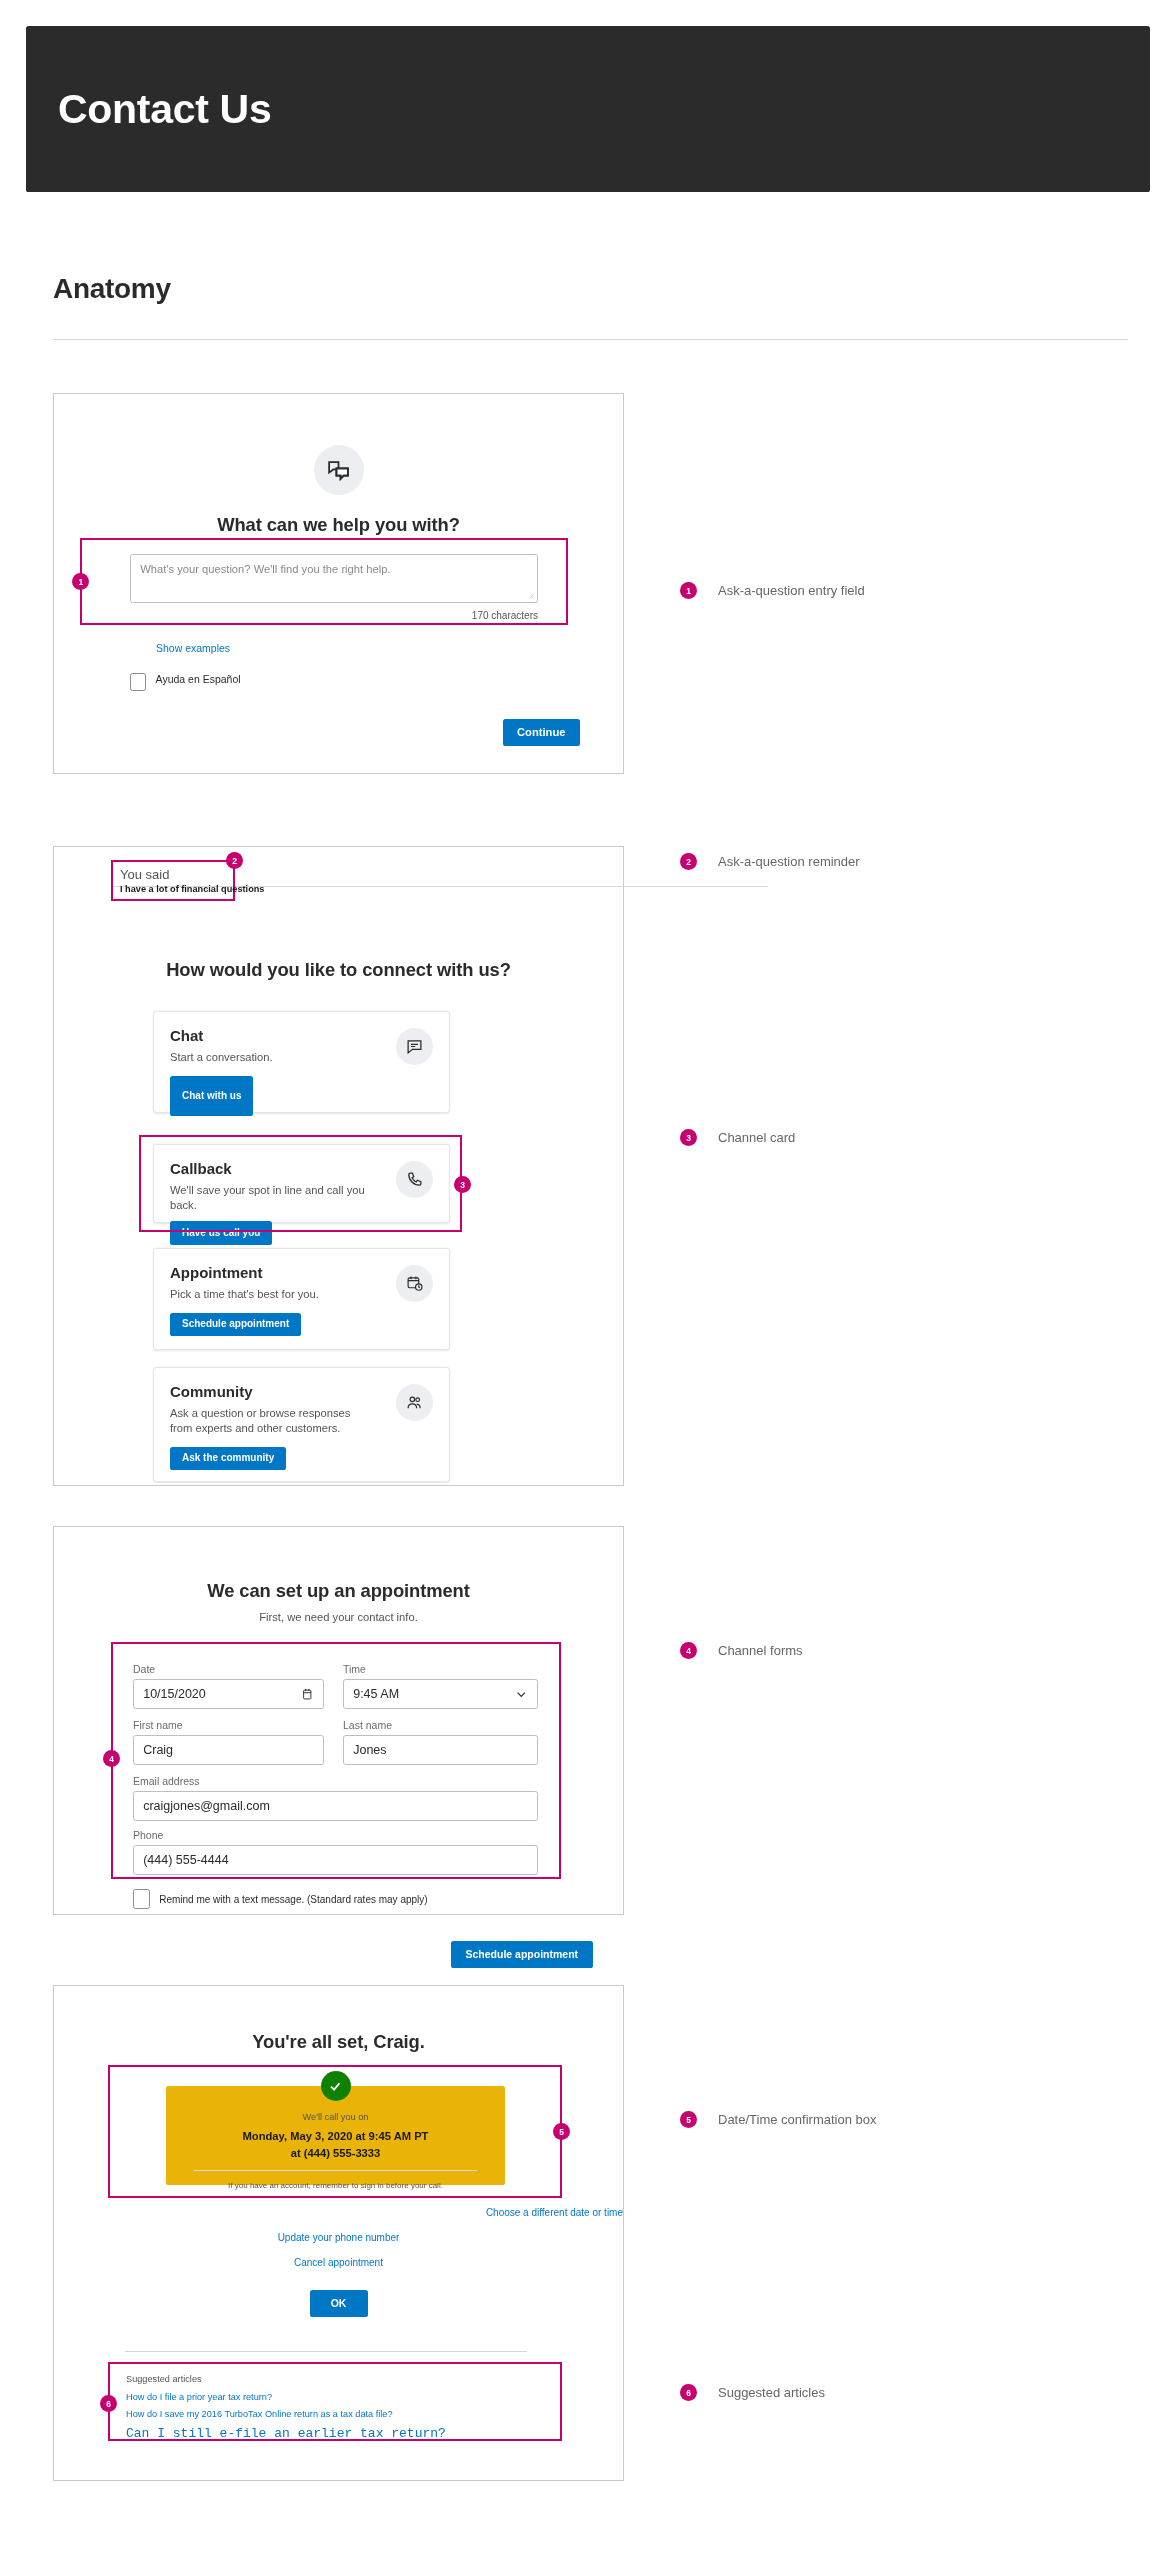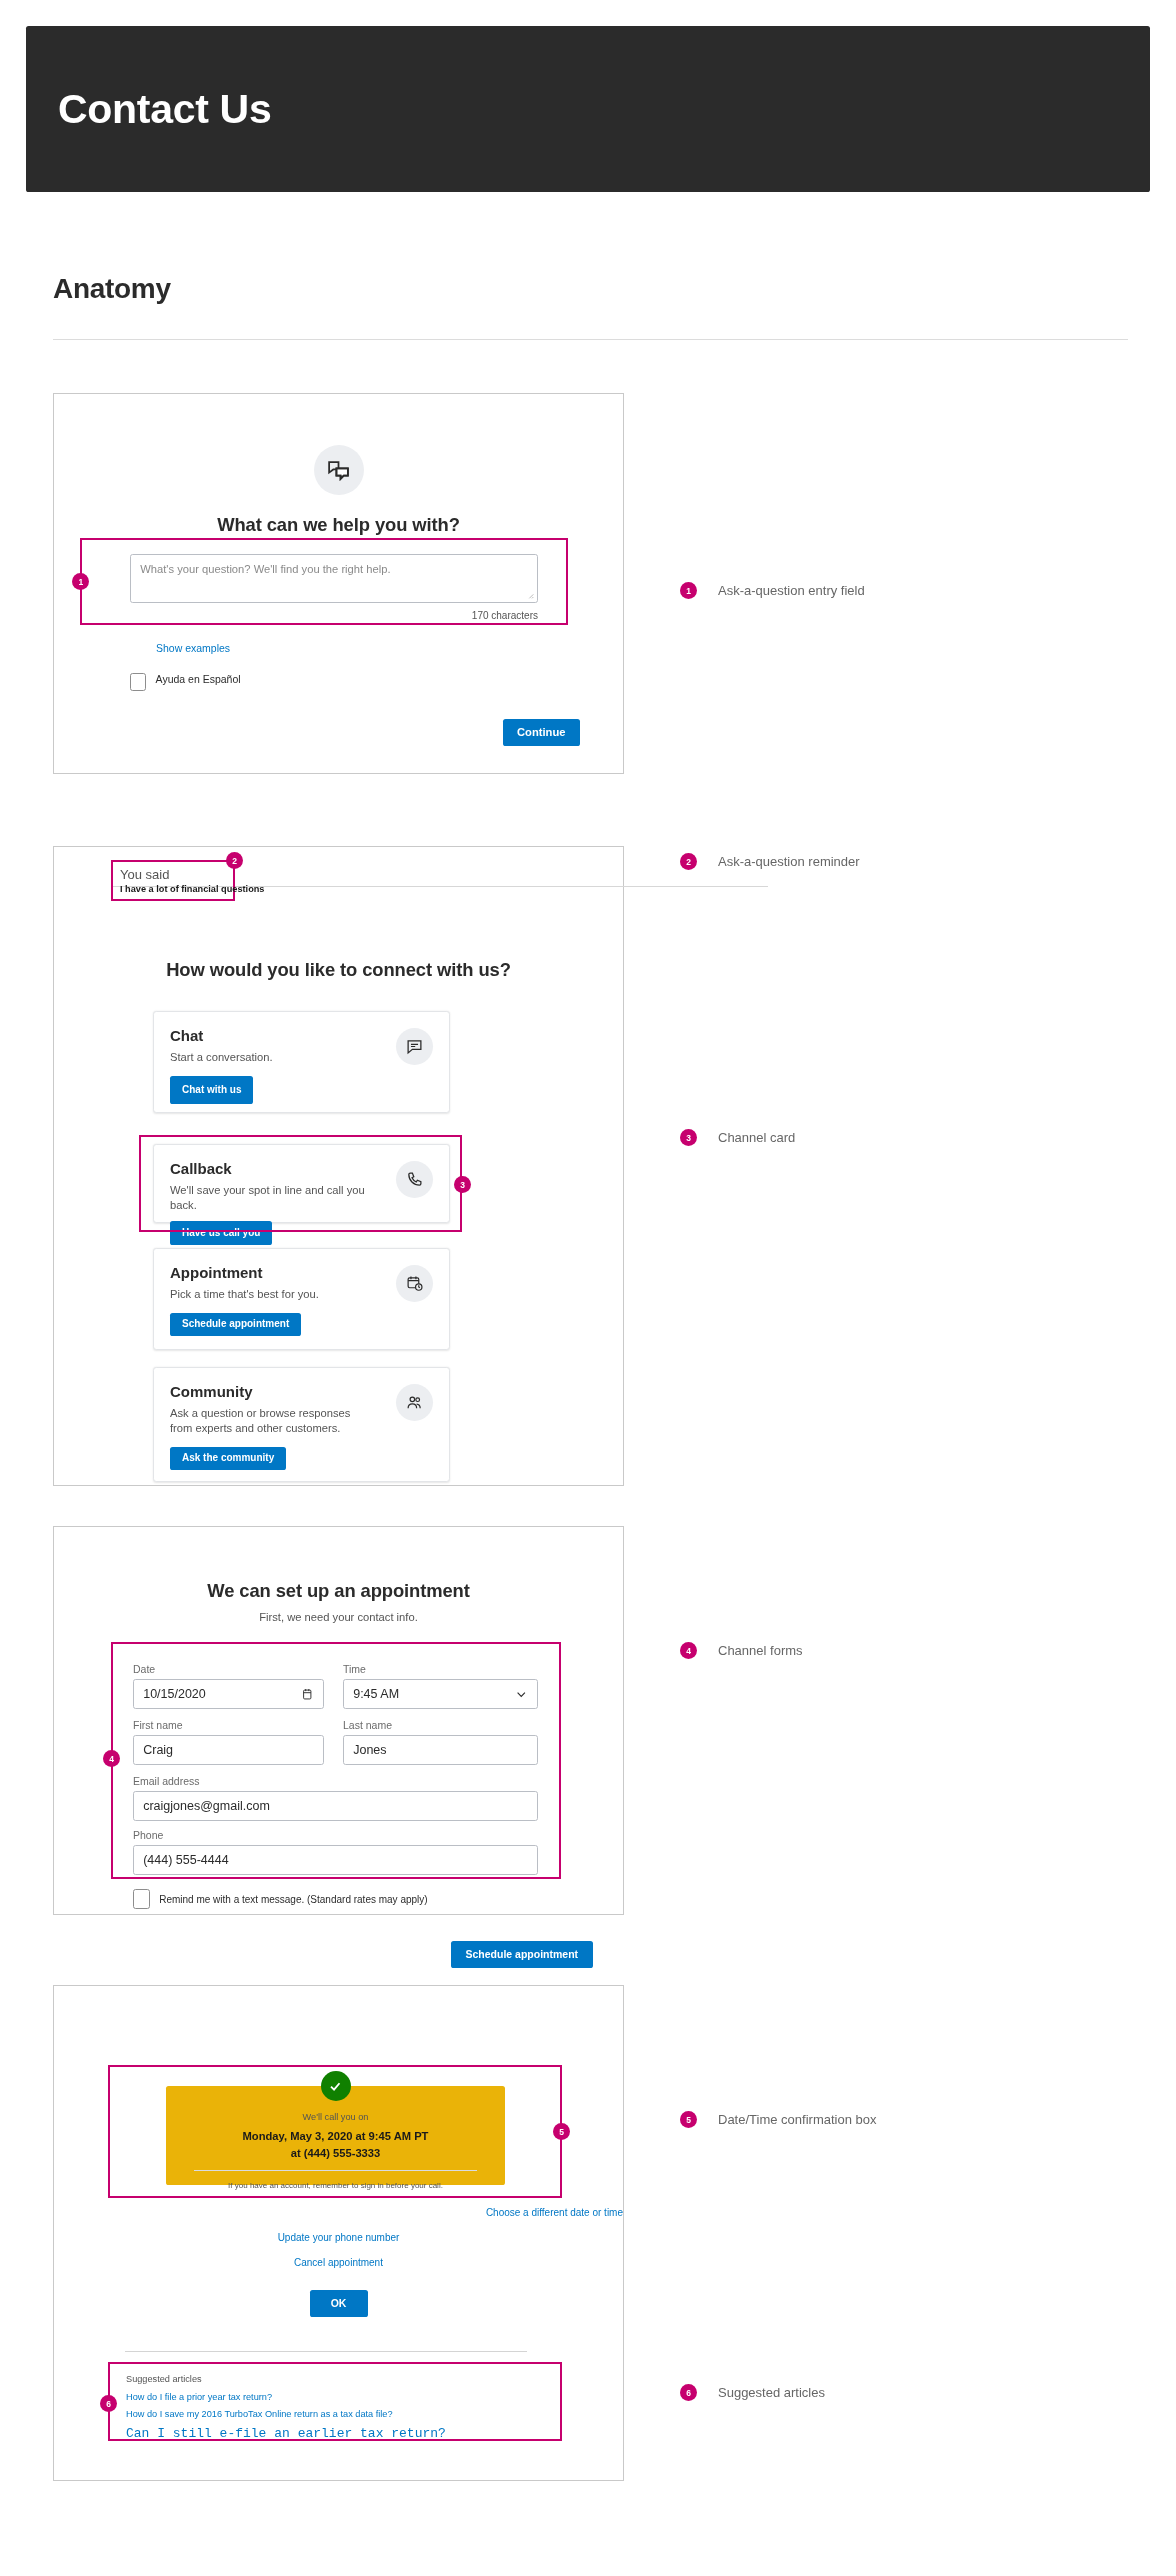--- a/index.html
+++ b/index.html
@@ -220,21 +220,21 @@
       </div>
 
       <div class="h2" style="position:absolute; left:0; right:0; top:112px;">How would you like to connect with us?</div>
 
       <div class="hl" style="left:85px; top:288px; width:323px; height:97px; z-index:5;"></div>
       <div class="hl-dot" style="left:400px; top:329px;">3</div>
 
       <div class="ch-card" style="position:absolute; left:99px; top:164px; width:297px; height:102px;">
         <div class="ch-title">Chat</div>
         <div class="ch-desc">Start a conversation.</div>
-        <button class="btn" style="font-size:10px; padding:9px 12px;">Chat with us</button>
+        <button class="btn" style="font-size:10px; padding:15px 12px;">Chat with us</button>
         <div class="ch-icon">
           <svg width="17" height="17" viewBox="0 0 24 24" fill="none" stroke="#2b2b2b" stroke-width="1.8">
             <path d="M3 4h18v12H9l-6 5V4z"></path>
               <path d="M7 9h10M7 12h6" stroke-width="1.6"></path>
           </svg>
         </div>
       </div>
 
       <div class="ch-card" style="position:absolute; left:99px; top:297px; width:297px; height:79px;">
         <div class="ch-title">Callback</div>
@@ -355,20 +355,21 @@
   </div>
 
   <div class="annotation" style="left:680px; top:1642px;">
     <div class="anno-dot">4</div>
     <div class="anno-label">Channel forms</div>
   </div>
 
   <div class="mock" style="top:1985px; height:496px;">
     <div class="mock-inner">
 
+      <div class="h2" style="position:absolute; left:0; right:0; top:45px;">You're all set, Craig.</div>
 
       <div class="hl" style="left:54px; top:79px; width:454px; height:133px;"></div>
       <div class="hl-dot" style="left:499px; top:137px;">5</div>
 
       <div class="confirm-panel" style="position:absolute; left:112px; top:100px; width:339px; height:99px;">
         <div class="check-badge">
           <svg width="14.5" height="14.5" viewBox="0 0 24 24" fill="none" stroke="#ffffff" stroke-width="3">
             <path d="M5 12.5l5 5L19 7"></path>
           </svg>
         </div>

